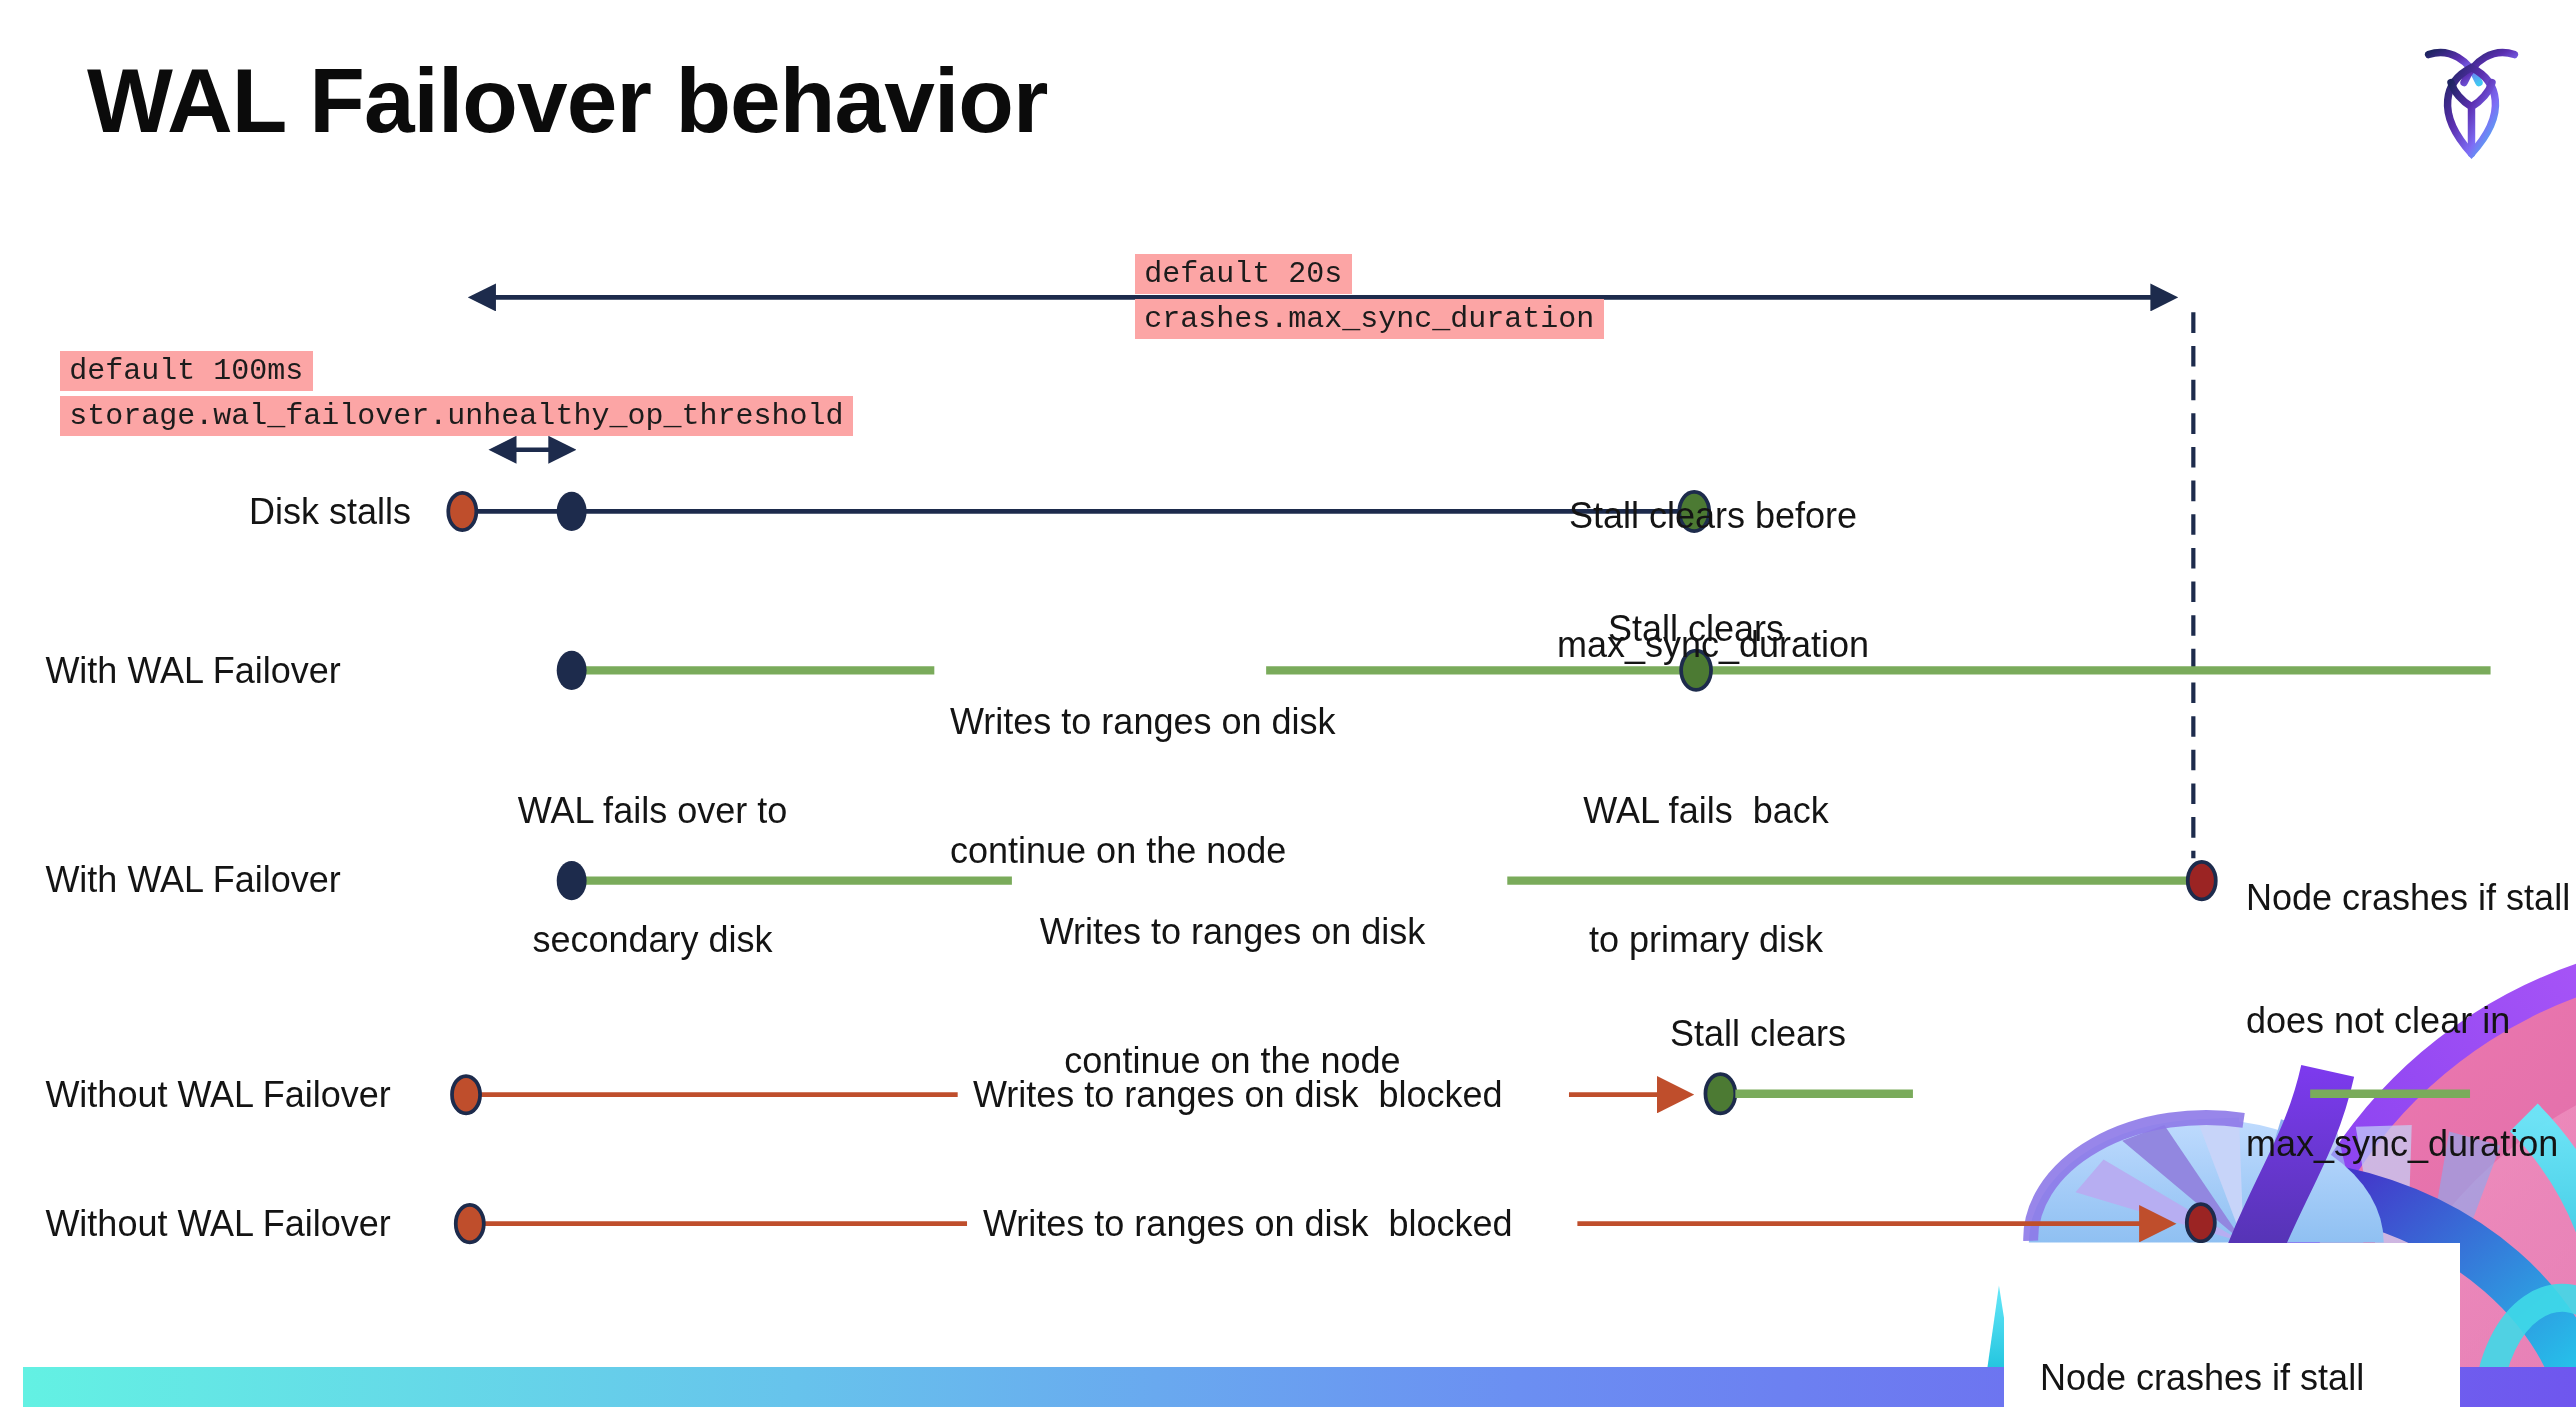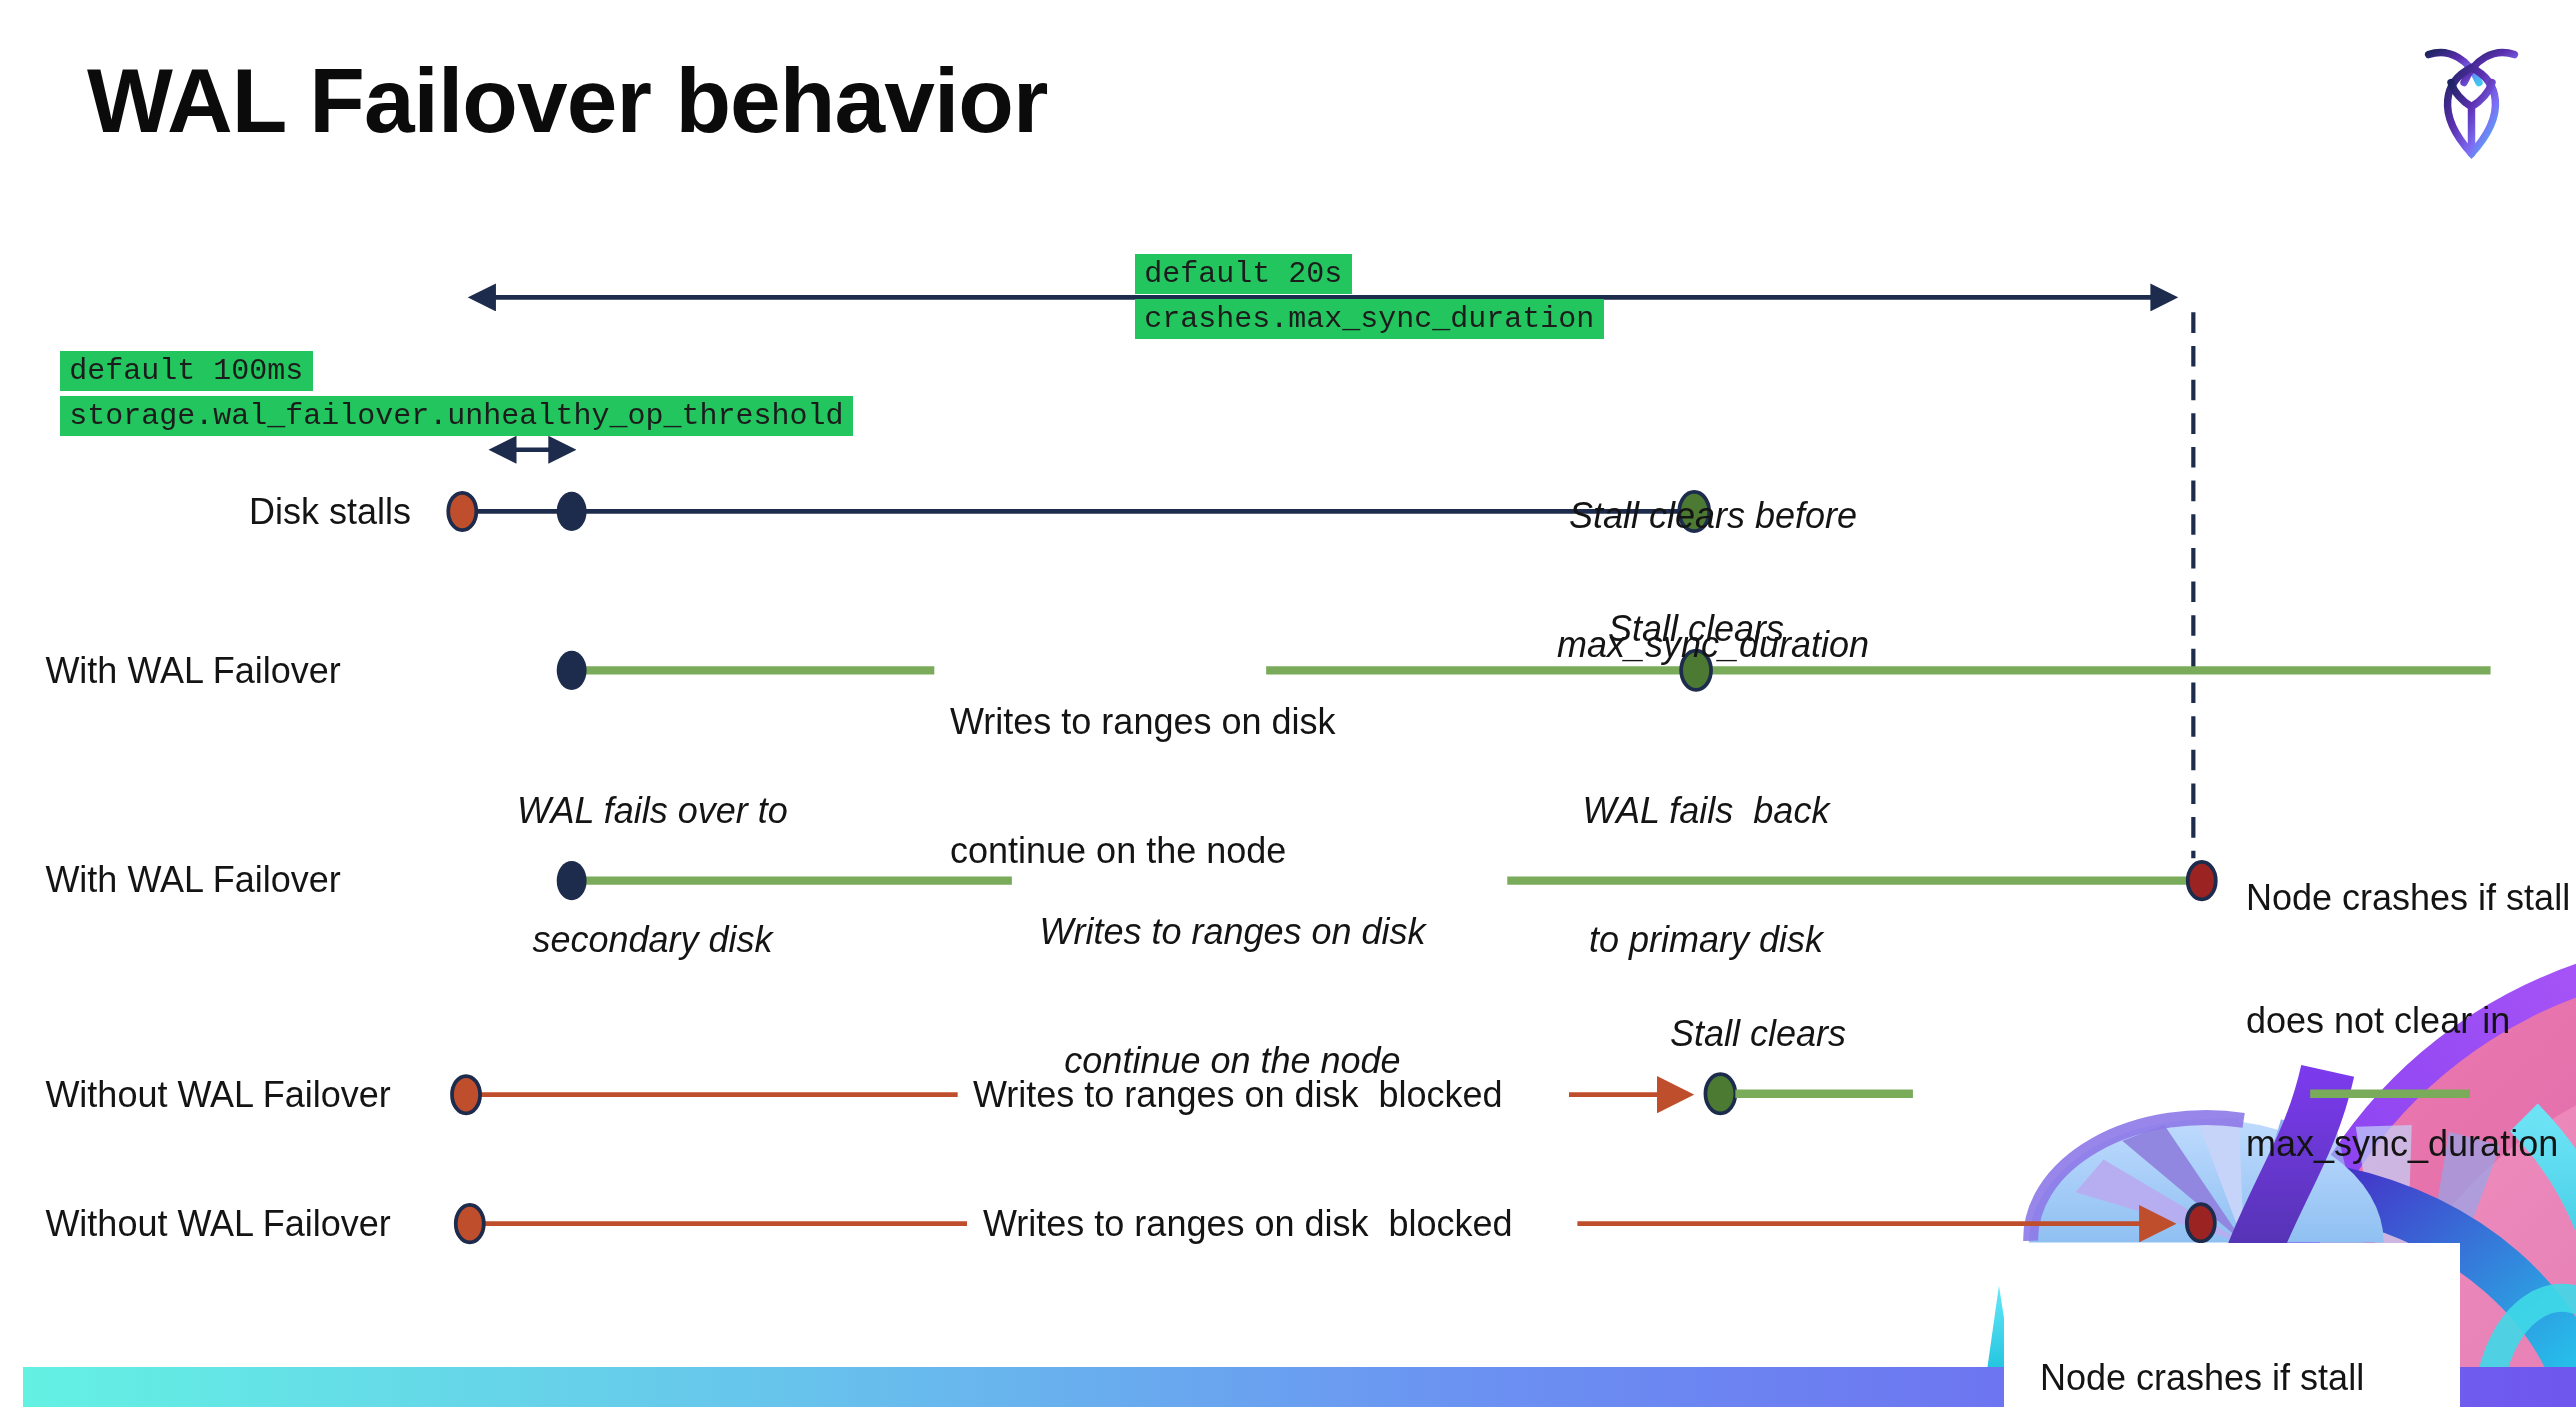--- a/index.html
+++ b/index.html
@@ -1,26 +1,26 @@
 <!DOCTYPE html>
 <html style="font-size:15px"><head>
 <meta charset="utf-8">
 <style>
   html,body{margin:0;padding:0;background:#ffffff;}
   #slide{position:relative;width:2576px;height:1408px;background:#ffffff;overflow:hidden;
          font-family:"Liberation Sans",sans-serif;color:#141414;margin-left:23px;}
   .abs{position:absolute;}
   .title{font-size:91px;font-weight:bold;letter-spacing:-0.9px;color:#0b0b0b;white-space:nowrap;}
   .note{font-size:36px;line-height:43px;color:#141414;white-space:pre-wrap;}
-  .center{text-align:center;font-style:italic;}
+  .center{text-align:center;}
   .right{text-align:center;}
   .tight{line-height:41px;}
   .chips{display:flex;flex-direction:column;align-items:flex-start;gap:5.6px;z-index:5;}
   .code-chip{font-family:"Liberation Mono","DejaVu Sans Mono",monospace;font-size:30px;line-height:36px;
-             background:#22c55e;color:#1c1c1c;padding:1.9px 9.3px;white-space:pre;}
+             background:#fca5a5;color:#1c1c1c;padding:1.9px 9.3px;white-space:pre;}
   #artwork{z-index:1;}
   #bottom-bar{left:0;top:1367px;width:2576px;height:41px;z-index:2;
               background:linear-gradient(90deg,#63f1e3 0%,#67c3ec 30%,#6b8ff2 58%,#6f55ee 100%);}
   #diagram{z-index:3;}
   #logo{z-index:2;}
   .txt{z-index:5;}
   #crash-box{left:1981px;top:1243px;width:456px;height:165px;background:#ffffff;z-index:4;
              box-sizing:border-box;padding:32px 0 0 36px;}
 </style>
 </head>

